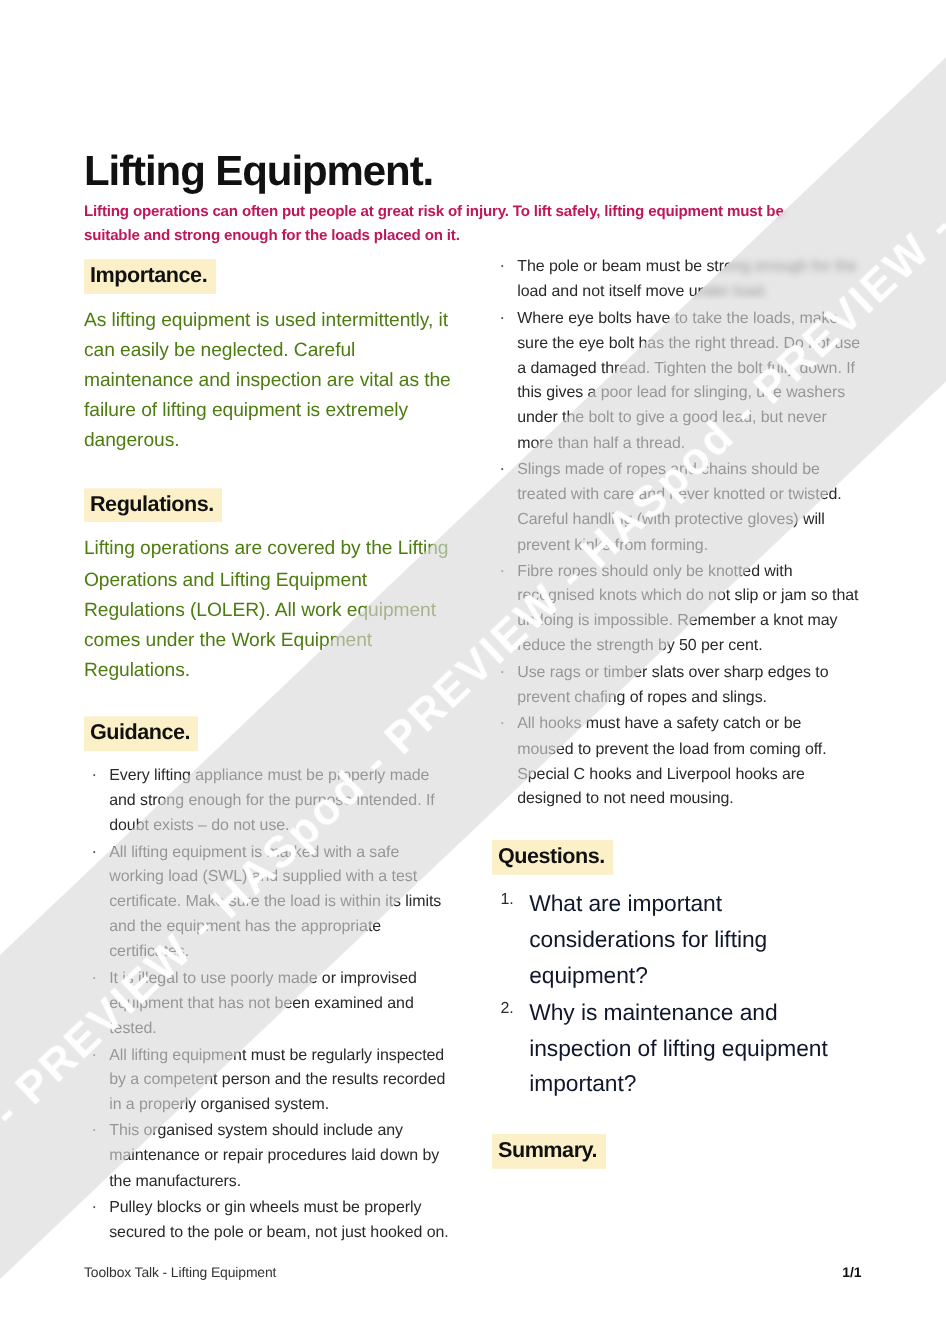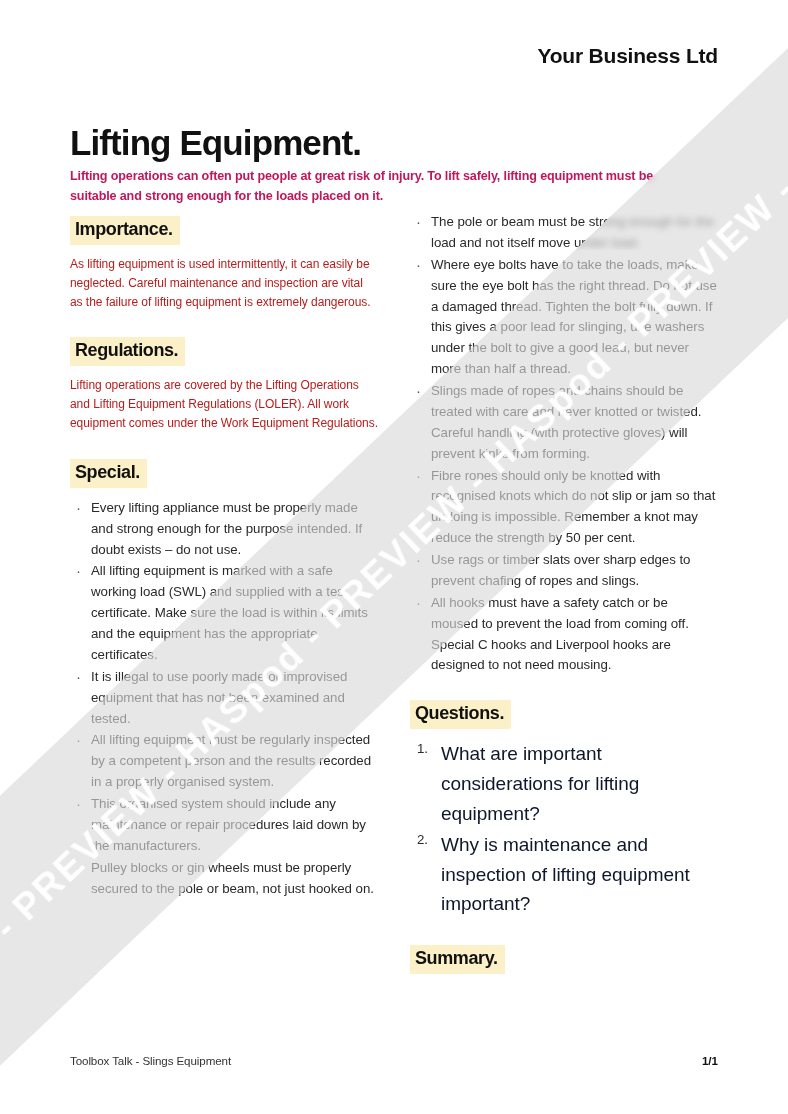--- a/index.html
+++ b/index.html
@@ -91,23 +91,23 @@
     background: #fbf0c8;
     font-size: 18px;
     font-weight: bold;
     color: #111111;
     letter-spacing: -0.4px;
     line-height: 1.22;
   }
 
   p.body-text {
     margin: 0 0 22px 0;
-    font-size: 12px;
+    font-size: 16px;
     line-height: 1.57;
-    color: #b91c1c;
+    color: #4d7c0f;
     letter-spacing: -0.05px;
   }
 
   ul.bullet-list {
     margin: 0 0 20px 0;
     padding: 0;
     list-style: none;
   }
   ul.bullet-list > li {
     position: relative;
@@ -209,44 +209,41 @@
     letter-spacing: 2.2px;
     line-height: 1;
   }
 </style>
 </head>
 <body>
 
 <div class="page">
   <div class="page-inner">
 
-    <div class="brand-row">
-      <span class="brand-name">Your Business Ltd</span>
-    </div>
 
     <h1 class="doc-title">Lifting Equipment.</h1>
 
     <p class="doc-intro">Lifting operations can often put people at great risk of injury. To lift safely, lifting equipment must be suitable and strong enough for the loads placed on it.</p>
 
     <div class="columns">
 
       <div class="col">
 
         <div class="section">
           <h2 class="section-heading">Importance.</h2>
           <p class="body-text">As lifting equipment is used intermittently, it can easily be neglected. Careful maintenance and inspection are vital as the failure of lifting equipment is extremely dangerous.</p>
         </div>
 
         <div class="section">
           <h2 class="section-heading">Regulations.</h2>
           <p class="body-text">Lifting operations are covered by the Lifting Operations and Lifting Equipment Regulations (LOLER). All work equipment comes under the Work Equipment Regulations.</p>
         </div>
 
         <div class="section">
-          <h2 class="section-heading">Special.</h2>
+          <h2 class="section-heading">Guidance.</h2>
           <ul class="bullet-list">
             <li>Every lifting appliance must be properly made and strong enough for the purpose intended. If doubt exists – do not use.</li>
             <li>All lifting equipment is marked with a safe working load (SWL) and supplied with a test certificate. Make sure the load is within its limits and the equipment has the appropriate certificates.</li>
             <li>It is illegal to use poorly made or improvised equipment that has not been examined and tested.</li>
             <li>All lifting equipment must be regularly inspected by a competent person and the results recorded in a properly organised system.</li>
             <li>This organised system should include any maintenance or repair procedures laid down by the manufacturers.</li>
             <li>Pulley blocks or gin wheels must be properly secured to the pole or beam, not just hooked on.</li>
           </ul>
         </div>
 
@@ -274,21 +271,21 @@
         </div>
 
         <div class="section">
           <h2 class="section-heading">Summary.</h2>
         </div>
 
       </div>
     </div>
 
     <div class="footer">
-      <span class="footer-left">Toolbox Talk - Slings Equipment</span>
+      <span class="footer-left">Toolbox Talk - Lifting Equipment</span>
       <span class="footer-right">1/1</span>
     </div>
 
   </div>
 
   <div class="watermark">
     <div class="wm-band">
       <span class="wm-text">PREVIEW - HASpod - PREVIEW - HASpod - PREVIEW - HASpod - PREVIEW - HASpod - PREVIEW</span>
     </div>
   </div>

